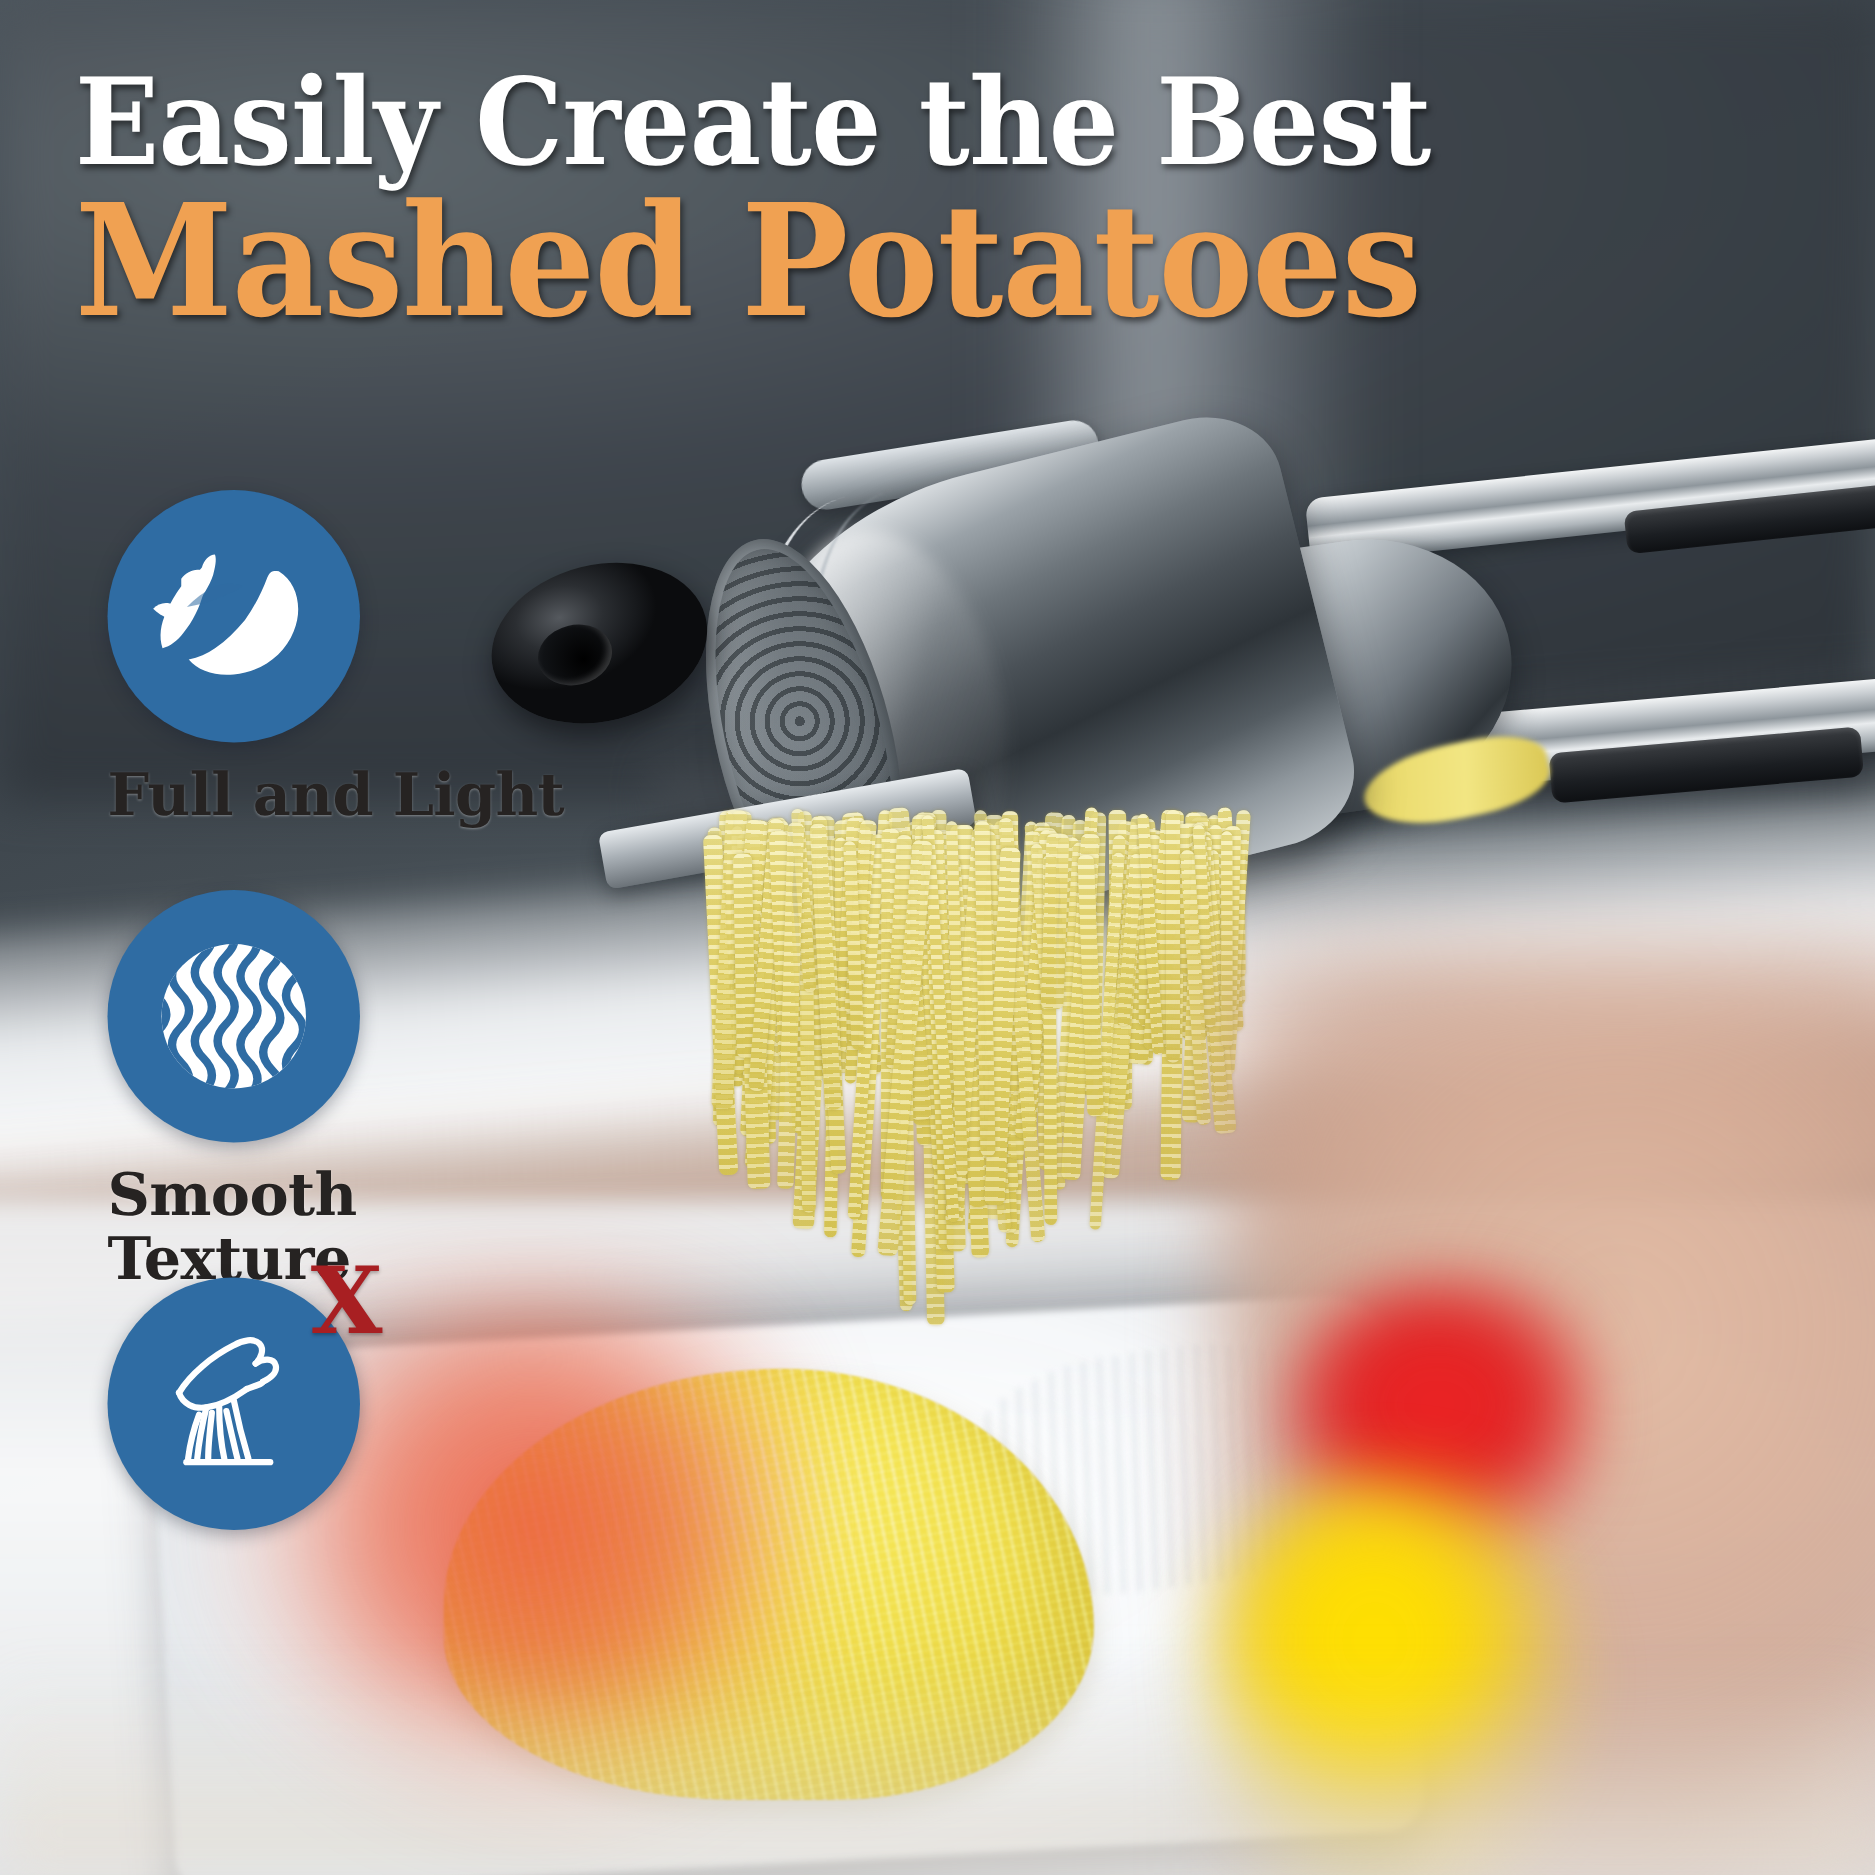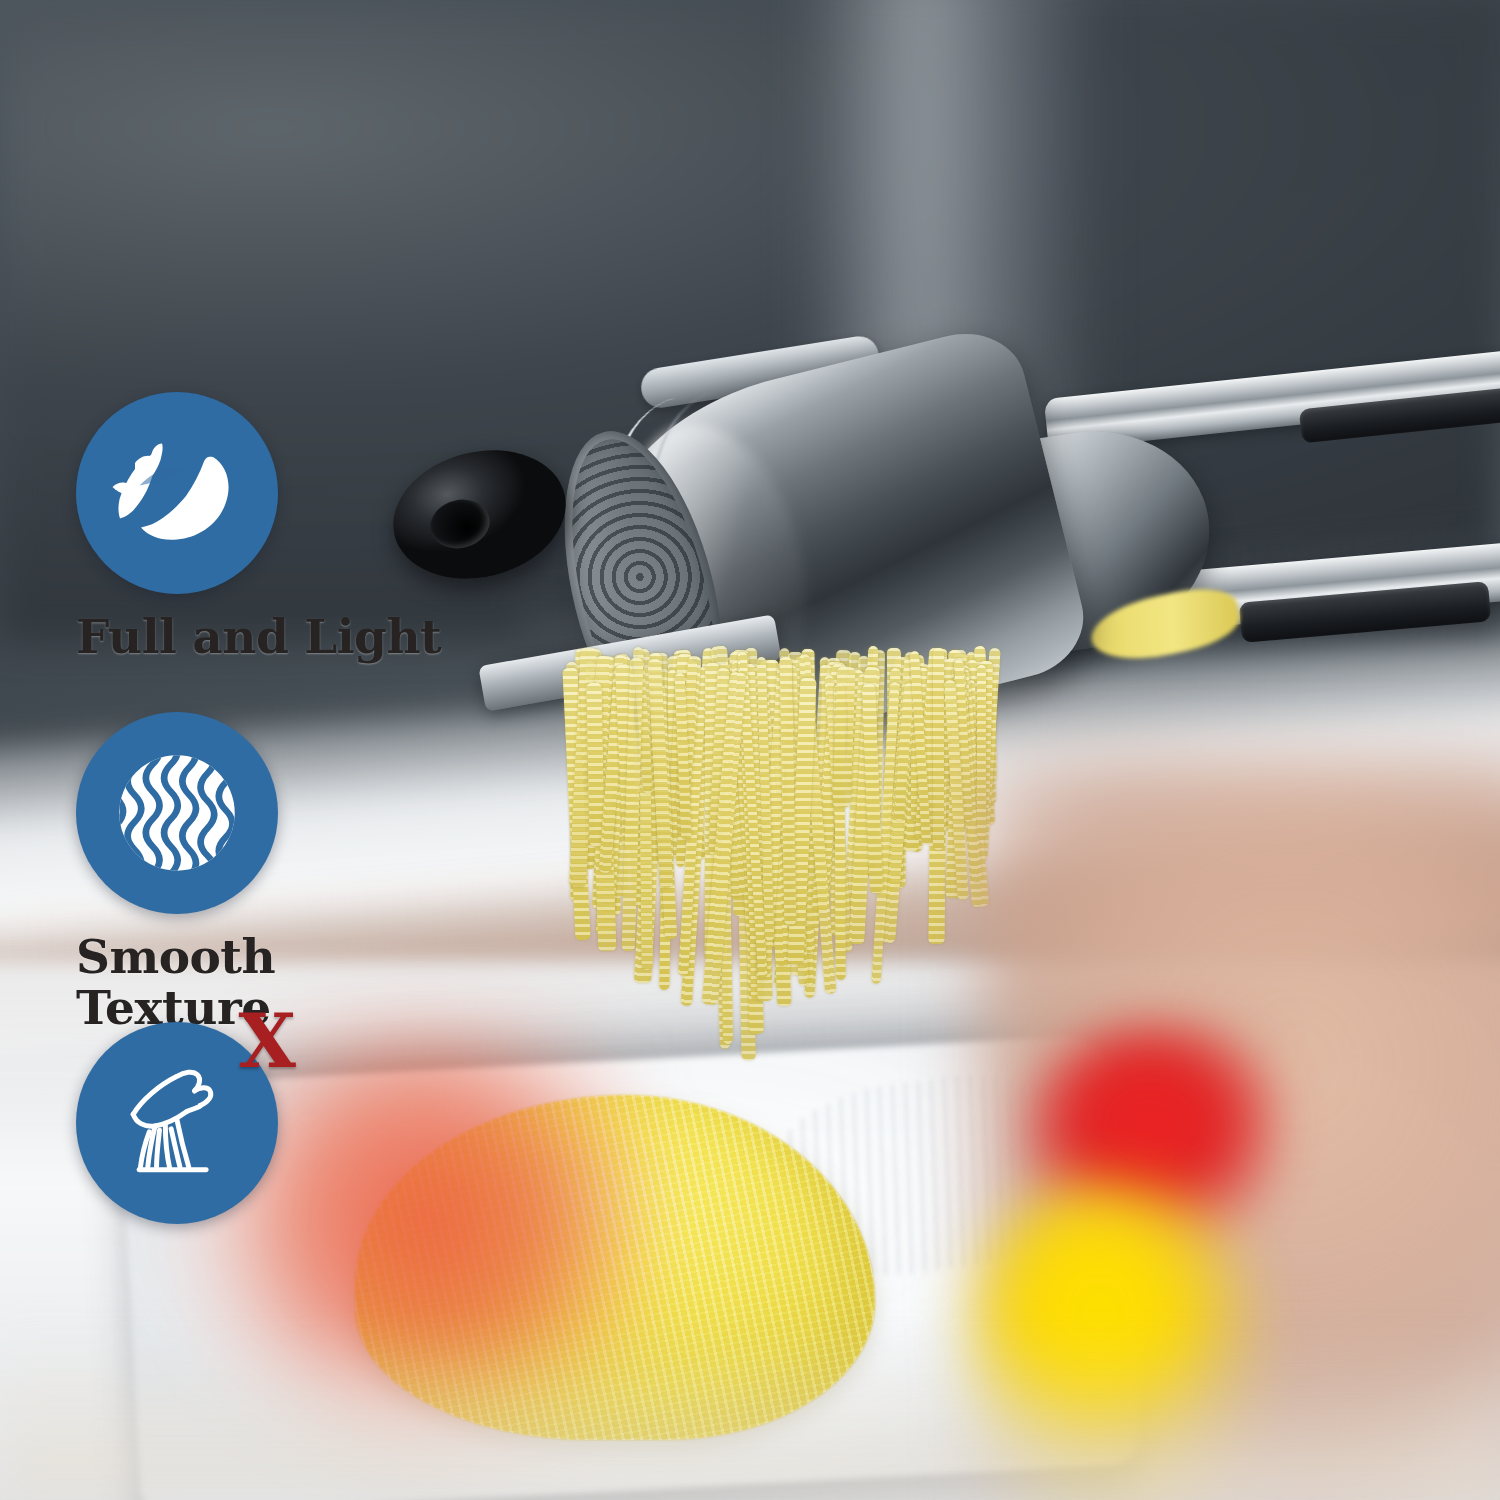--- a/index.html
+++ b/index.html
@@ -270,21 +270,21 @@
   }
   .h-line2{
     display:block;color:#f0a152;
     font-size:124px;font-weight:700;letter-spacing:-1px;
     font-family:"DejaVu Serif", serif;
     margin-top:6px;
     transform:scaleX(.92);transform-origin:left center;
   }
 
   
-  .feature{position:absolute;left:0;width:470px;}
+  .feature{position:absolute;left:10px;width:470px;}
   #feature-0{top:392px;}
   #feature-1{top:712px;}
   #feature-2{top:1022px;}
 
   .badge{
     position:relative;margin-left:76px;width:202px;height:202px;border-radius:50%;
     background:#2f6ca3;
     display:flex;align-items:center;justify-content:center;
     box-shadow:0 4px 14px rgba(20,30,45,.35);
   }
@@ -500,20 +500,24 @@
       <div class="strand" style="left: 60.0771px; width: 12.9309px; height: 293.451px; bottom: 104.566px; transform: rotate(1.68deg); opacity: 0.87;"></div>
       <div class="strand" style="left: 385.032px; width: 10.812px; height: 219.845px; bottom: 155.915px; transform: rotate(-3.58deg); opacity: 0.89;"></div>
     </div>
 
   <div class="layer" id="fg-skin"></div>
   <div class="layer" id="fg-red"></div>
   <div class="layer" id="fg-yellow"></div>
   <div class="layer" id="fg-redhaze"></div>
   <div class="layer" id="fg-bottomblur"></div>
 
+  <div id="headline">
+    <span class="h-line1">Easily Create the Best</span>
+    <span class="h-line2">Mashed Potatoes</span>
+  </div>
 
   <div class="feature" id="feature-0">
     <div class="badge">
       <span>
         <svg width="150" height="150" viewBox="0 0 100 100" aria-hidden="true">
           <path fill="#ffffff" d="M74 26c10 6 13 20 8 32-5 13-18 22-32 23-10 1-19-2-24-8 5-1 10-3 14-6 6-4 11-9 16-15 5-7 9-15 12-23 2-4 4-3 6-3z"></path>
           <path fill="#ffffff" d="M22 30c3-4 8-6 12-4 1 3 1 7 0 11-2 8-6 16-11 22-3 4-7 7-11 8-2-6-1-13 2-19 2-5 5-10 8-14z"></path>
           <path fill="#ffffff" d="M33 24c1-4 4-7 7-7 1 3 0 7-1 11-2 6-6 12-10 17-2 3-5 5-8 6 0-5 2-11 5-16 2-4 4-8 7-11z"></path>
           <path fill="#ffffff" d="M18 44c-4-2-8-1-11 2 2 2 5 4 8 5 3 1 6 1 9 0-2-3-4-5-6-7z"></path>
           <path fill="#2f6ca3" d="M40 34c5-2 10-2 15 0-5 3-10 5-15 7-5 2-10 3-15 4 4-4 9-8 15-11z" opacity=".55"></path>

